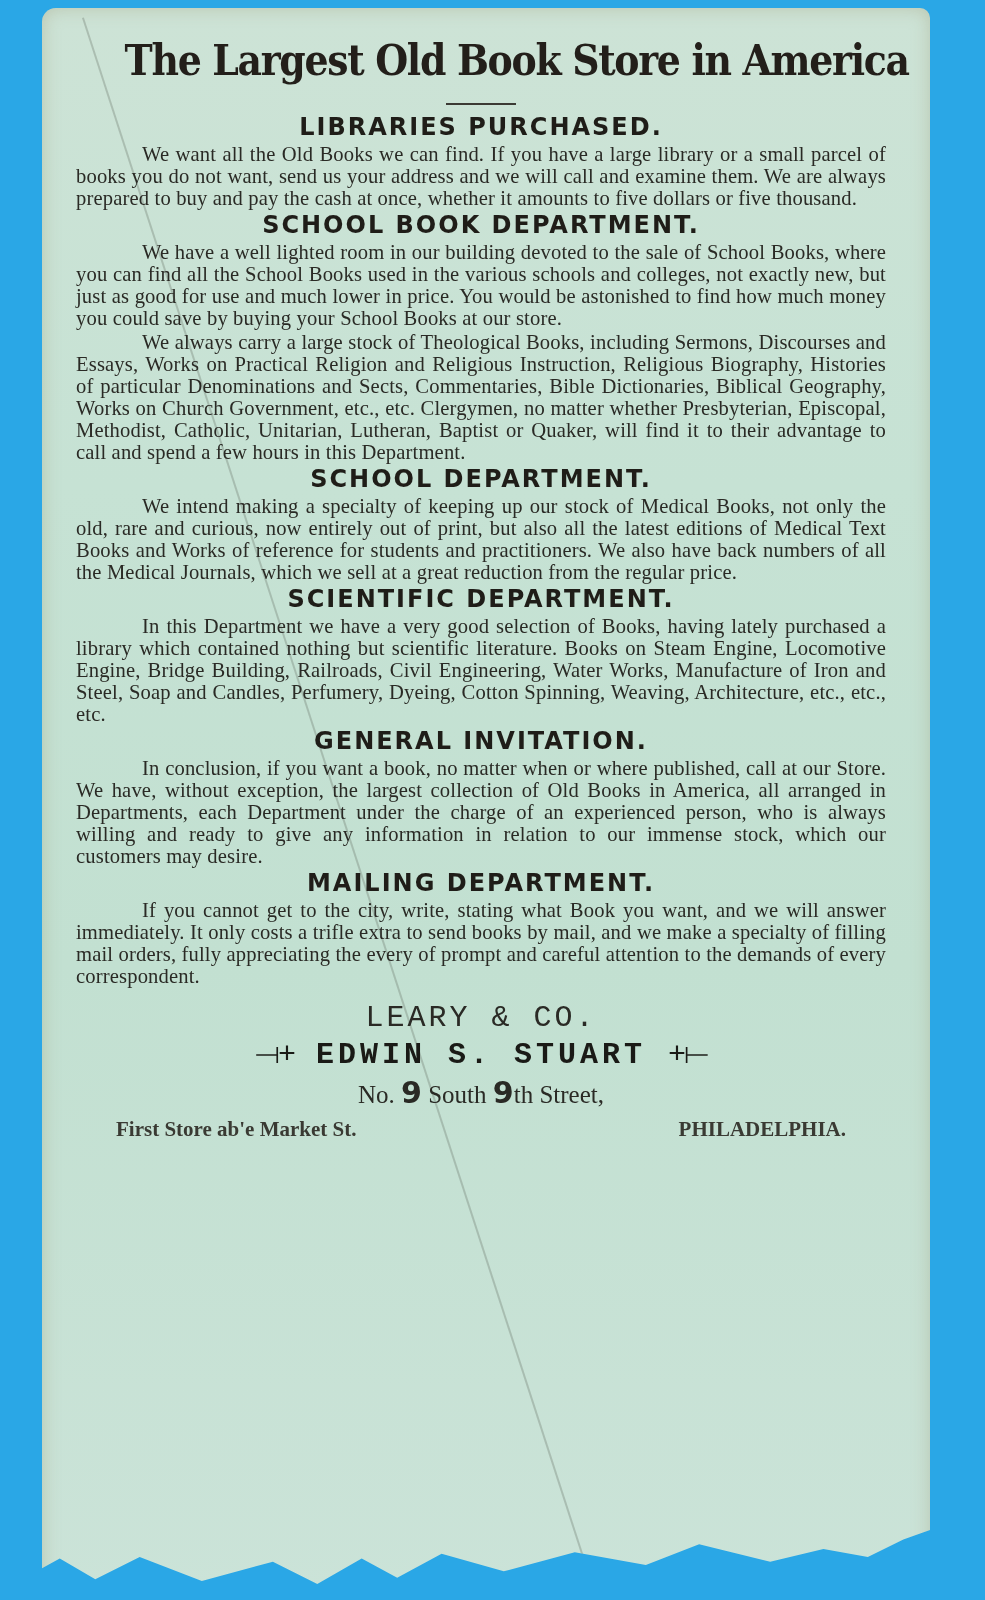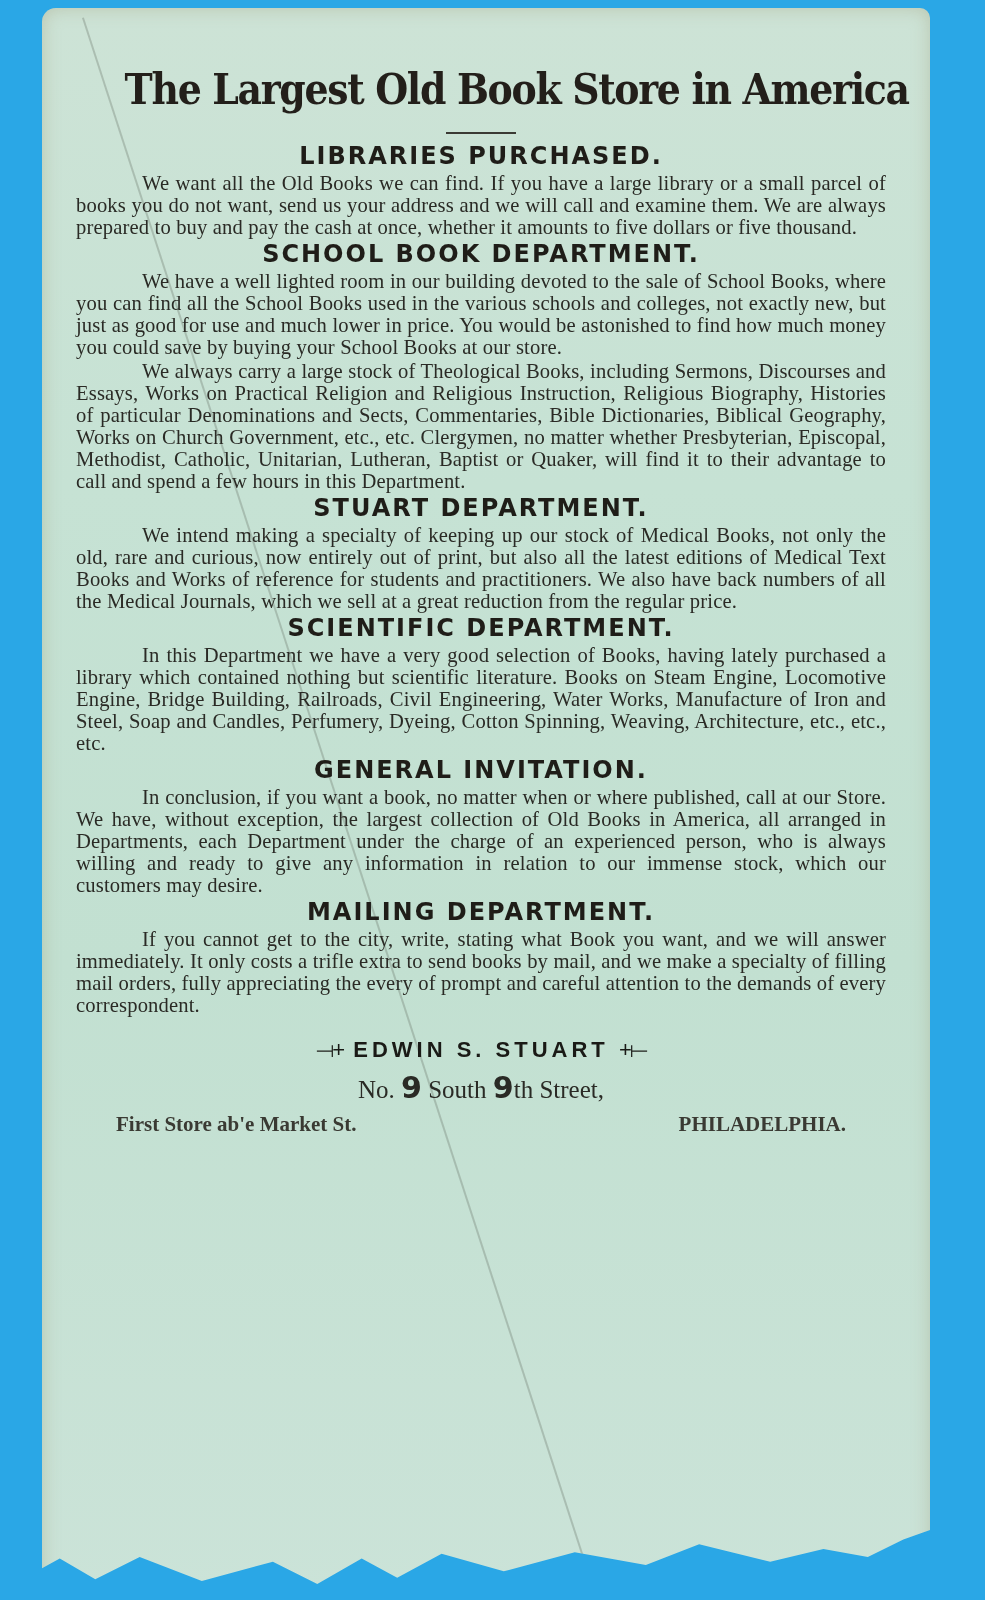--- a/index.html
+++ b/index.html
@@ -17,21 +17,21 @@
       border-radius: 14px 10px 0 0;
       box-shadow: inset 0 0 18px rgba(150,140,100,0.35);
       clip-path: polygon(0 0, 100% 0, 100% 95.6%, 97% 96.2%, 93% 97.3%, 88% 96.8%, 82% 97.6%, 74% 96.5%, 68% 97.8%, 60% 97.0%, 52% 98.2%, 45% 97.1%, 40% 98.6%, 36% 97.4%, 31% 99%, 26% 97.6%, 18% 98.8%, 11% 97.3%, 6% 98.7%, 2% 97.4%, 0 98%);
     }
     .fold1 {
       position: absolute; left: 40px; top: 10px; width: 2px; height: 1700px;
       background: rgba(110,120,110,0.35);
       transform-origin: top left; transform: rotate(-18deg);
     }
     .content {
-      position: absolute; left: 76px; top: 64px; width: 810px;
+      position: absolute; left: 76px; top: 35px; width: 810px;
       color: #2a2a25;
     }
     .title {
       font-family: "DejaVu Serif", serif;
       font-weight: bold;
       font-size: 43px;
       letter-spacing: -1.5px;
       text-align: center;
       margin: 0;
       transform: scaleX(0.88);
@@ -61,22 +61,22 @@
       text-indent: 66px;
       letter-spacing: 0.15px;
     }
     .sec { margin-bottom: 2px; }
     .footer { text-align: center; margin-top: 14px; }
     .firm {
       font-family: "Liberation Mono", "DejaVu Sans Mono", monospace;
       font-size: 30px; letter-spacing: 3px; color: #2a2a25; line-height: 34px;
     }
     .owner {
-      font-family: Liberation Sans, sans-serif; font-weight: bold;
-      font-size: 22px; letter-spacing: 4px; line-height: 40px; color: #1a1a16;
+      font-family: Liberation Mono, monospace; font-weight: bold;
+      font-size: 30px; letter-spacing: 4px; line-height: 40px; color: #1a1a16;
     }
     .orn { font-weight: normal; letter-spacing: -2px; }
     .address { font-size: 25px; line-height: 36px; }
     .address .big { font-family: "DejaVu Sans", sans-serif; font-weight: bold; font-size: 30px; }
     .torn {
       font-weight: bold; font-size: 21px; color: #3a3a33;
       display: flex; justify-content: space-between; padding: 0 40px 0 40px; margin-top: 4px;
     }
   </style>
 </head>
@@ -96,40 +96,41 @@
         <p class="para">We want all the Old Books we can find. If you have a large library or a small parcel of books you do not want, send us your address and we will call and examine them. We are always prepared to buy and pay the cash at once, whether it amounts to five dollars or five thousand.</p>
       </div>
       <div class="sec">
         <h2 class="section-heading">SCHOOL BOOK DEPARTMENT.</h2>
         <p class="para">We have a well lighted room in our building devoted to the sale of School Books, where you can find all the School Books used in the various schools and colleges, not exactly new, but just as good for use and much lower in price. You would be astonished to find how much money you could save by buying your School Books at our store.</p>
       </div>
       <div class="sec">
         <p class="para">We always carry a large stock of Theological Books, including Sermons, Discourses and Essays, Works on Practical Religion and Religious Instruction, Religious Biography, Histories of particular Denominations and Sects, Commentaries, Bible Dictionaries, Biblical Geography, Works on Church Government, etc., etc. Clergymen, no matter whether Presbyterian, Episcopal, Methodist, Catholic, Unitarian, Lutheran, Baptist or Quaker, will find it to their advantage to call and spend a few hours in this Department.</p>
       </div>
       <div class="sec">
-        <h2 class="section-heading">STUART DEPARTMENT.</h2>
+        <h2 class="section-heading">SCHOOL DEPARTMENT.</h2>
         <p class="para">We intend making a specialty of keeping up our stock of Medical Books, not only the old, rare and curious, now entirely out of print, but also all the latest editions of Medical Text Books and Works of reference for students and practitioners. We also have back numbers of all the Medical Journals, which we sell at a great reduction from the regular price.</p>
       </div>
       <div class="sec">
         <h2 class="section-heading">SCIENTIFIC DEPARTMENT.</h2>
         <p class="para">In this Department we have a very good selection of Books, having lately purchased a library which contained nothing but scientific literature. Books on Steam Engine, Locomotive Engine, Bridge Building, Railroads, Civil Engineering, Water Works, Manufacture of Iron and Steel, Soap and Candles, Perfumery, Dyeing, Cotton Spinning, Weaving, Architecture, etc., etc., etc.</p>
       </div>
       <div class="sec">
       </div>
       <div class="sec">
         <h2 class="section-heading">GENERAL INVITATION.</h2>
         <p class="para">In conclusion, if you want a book, no matter when or where published, call at our Store. We have, without exception, the largest collection of Old Books in America, all arranged in Departments, each Department under the charge of an experienced person, who is always willing and ready to give any information in relation to our immense stock, which our customers may desire.</p>
       </div>
       <div class="sec">
         <h2 class="section-heading">MAILING DEPARTMENT.</h2>
         <p class="para">If you cannot get to the city, write, stating what Book you want, and we will answer immediately. It only costs a trifle extra to send books by mail, and we make a specialty of filling mail orders, fully appreciating the every of prompt and careful attention to the demands of every correspondent.</p>
       </div>
     </div>
 
   <div class="footer">
+    <div class="firm">LEARY &amp; CO.</div>
     <div class="owner">
       <span class="orn">⟞+</span>
       <span>EDWIN S. STUART</span>
       <span class="orn">+⟝</span>
     </div>
     <div class="address">
       <span>No.</span>
       <span class="big">9</span>
       <span>South</span>
       <span class="big">9</span><span>th Street,</span>

